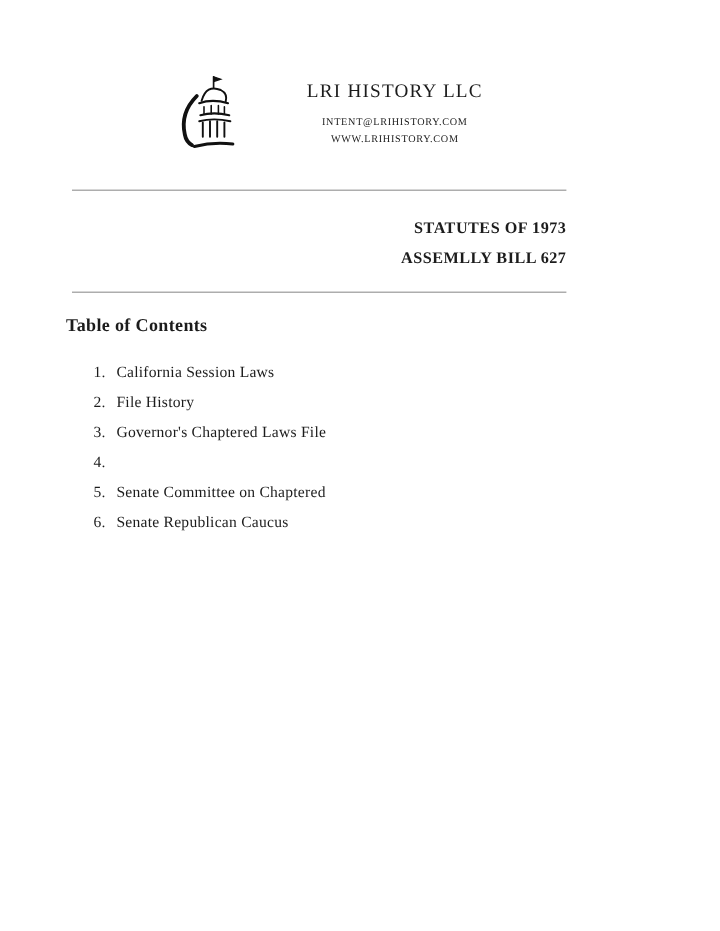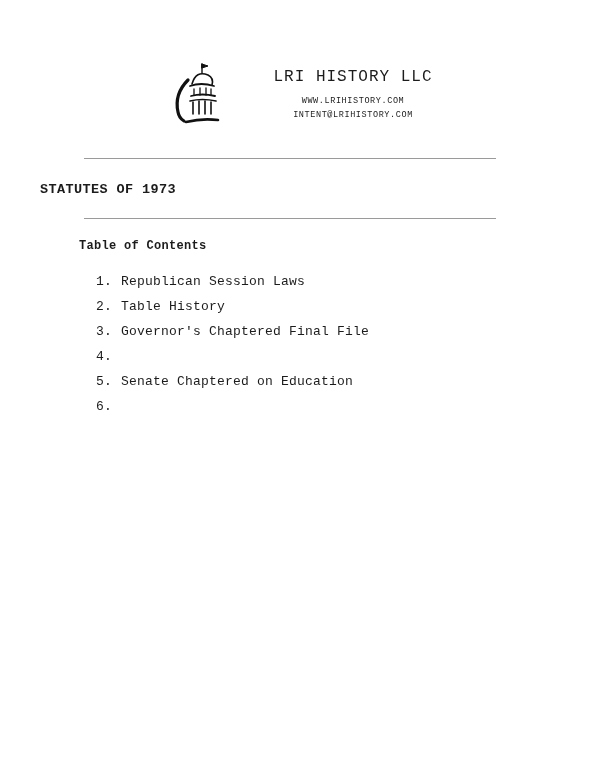--- a/index.html
+++ b/index.html
@@ -5,24 +5,23 @@
   html, body {
     margin: 0;
     padding: 0;
     background: #ffffff;
   }
   .page {
     position: relative;
     width: 552px;
     height: 776px;
     background: #ffffff;
-    font-family: Liberation Mono, monospace;
+    font-family: Liberation Serif, serif;
     color: #1c1c1c;
     overflow: hidden;
-    margin-left: 24px;
   }
 
   
   .letterhead {
     display: flex;
     align-items: flex-start;
     padding-top: 60px;
     margin-left: 142px;
     gap: 20px;
   }
@@ -55,38 +54,38 @@
     border-top: 1px solid #9a9a9a;
     margin: 0;
     margin-left: 60px;
     margin-right: 80px;
   }
   .rule-1 { margin-top: 24px; }
   .rule-2 { margin-top: 16px; }
 
   
   .doc-title-block {
+    text-align: right;
     margin-right: 80px;
     margin-top: 18px;
     font-weight: bold;
     font-size: 13.5px;
     line-height: 25px;
     letter-spacing: 0.4px;
-    padding-left: 16px;
   }
   .doc-title-line { white-space: pre; }
 
   
   .toc {
     margin-left: 55px;
     margin-top: 20px;
   }
   .toc-title {
     font-weight: bold;
-    font-size: 12px;
+    font-size: 15px;
     letter-spacing: 0.3px;
     margin-bottom: 16px;
   }
   .toc-list {
     margin-left: 15px;
   }
   .toc-item {
     display: flex;
     font-size: 13px;
     line-height: 25px;
@@ -124,54 +123,56 @@
         <path d="M22 20 Q8 34 12 52 Q13 58 18 61" stroke-width="3.2"></path>
 
         <path d="M20 62 Q36 58 52 60" stroke-width="2.6"></path>
 
         <path d="M27 42 L27 54 M33 41 L33 54 M39 41 L39 54 M45 42 L45 54" stroke-width="1.6"></path>
         <path d="M24 41 Q36 38 50 41" stroke-width="1.6"></path>
       </svg>
     </div>
     <div class="head-text">
       <div class="company-name">LRI HISTORY LLC</div>
+      <div class="contact-line">INTENT@LRIHISTORY.COM</div>
       <div class="contact-line">WWW.LRIHISTORY.COM</div>
-      <div class="contact-line">INTENT@LRIHISTORY.COM</div>
     </div>
   </div>
 
   <hr class="rule rule-1">
 
   <div class="doc-title-block">
     <div class="doc-title-line">STATUTES OF 1973</div>
+    <div class="doc-title-line">ASSEMLLY BILL 627</div>
   </div>
 
   <hr class="rule rule-2">
 
   <div class="toc">
     <div class="toc-title">Table of Contents</div>
     <div class="toc-list">
       <div class="toc-item">
         <span class="toc-num">1.</span>
-        <span class="toc-label">Republican Session Laws</span>
+        <span class="toc-label">California Session Laws</span>
       </div>
       <div class="toc-item">
         <span class="toc-num">2.</span>
-        <span class="toc-label">Table History</span>
+        <span class="toc-label">File History</span>
       </div>
       <div class="toc-item">
         <span class="toc-num">3.</span>
-        <span class="toc-label">Governor's Chaptered Final File</span>
+        <span class="toc-label">Governor's Chaptered Laws File</span>
       </div>
       <div class="toc-item">
         <span class="toc-num">4.</span>
       </div>
       <div class="toc-item">
         <span class="toc-num">5.</span>
-        <span class="toc-label">Senate Chaptered on Education</span>
+        <span class="toc-label">Senate Committee on Chaptered</span>
       </div>
       <div class="toc-item">
         <span class="toc-num">6.</span>
+        <span class="toc-label">Senate Republican Caucus</span>
       </div>
     </div>
   </div>
 
 </div>
 
 </body></html>

